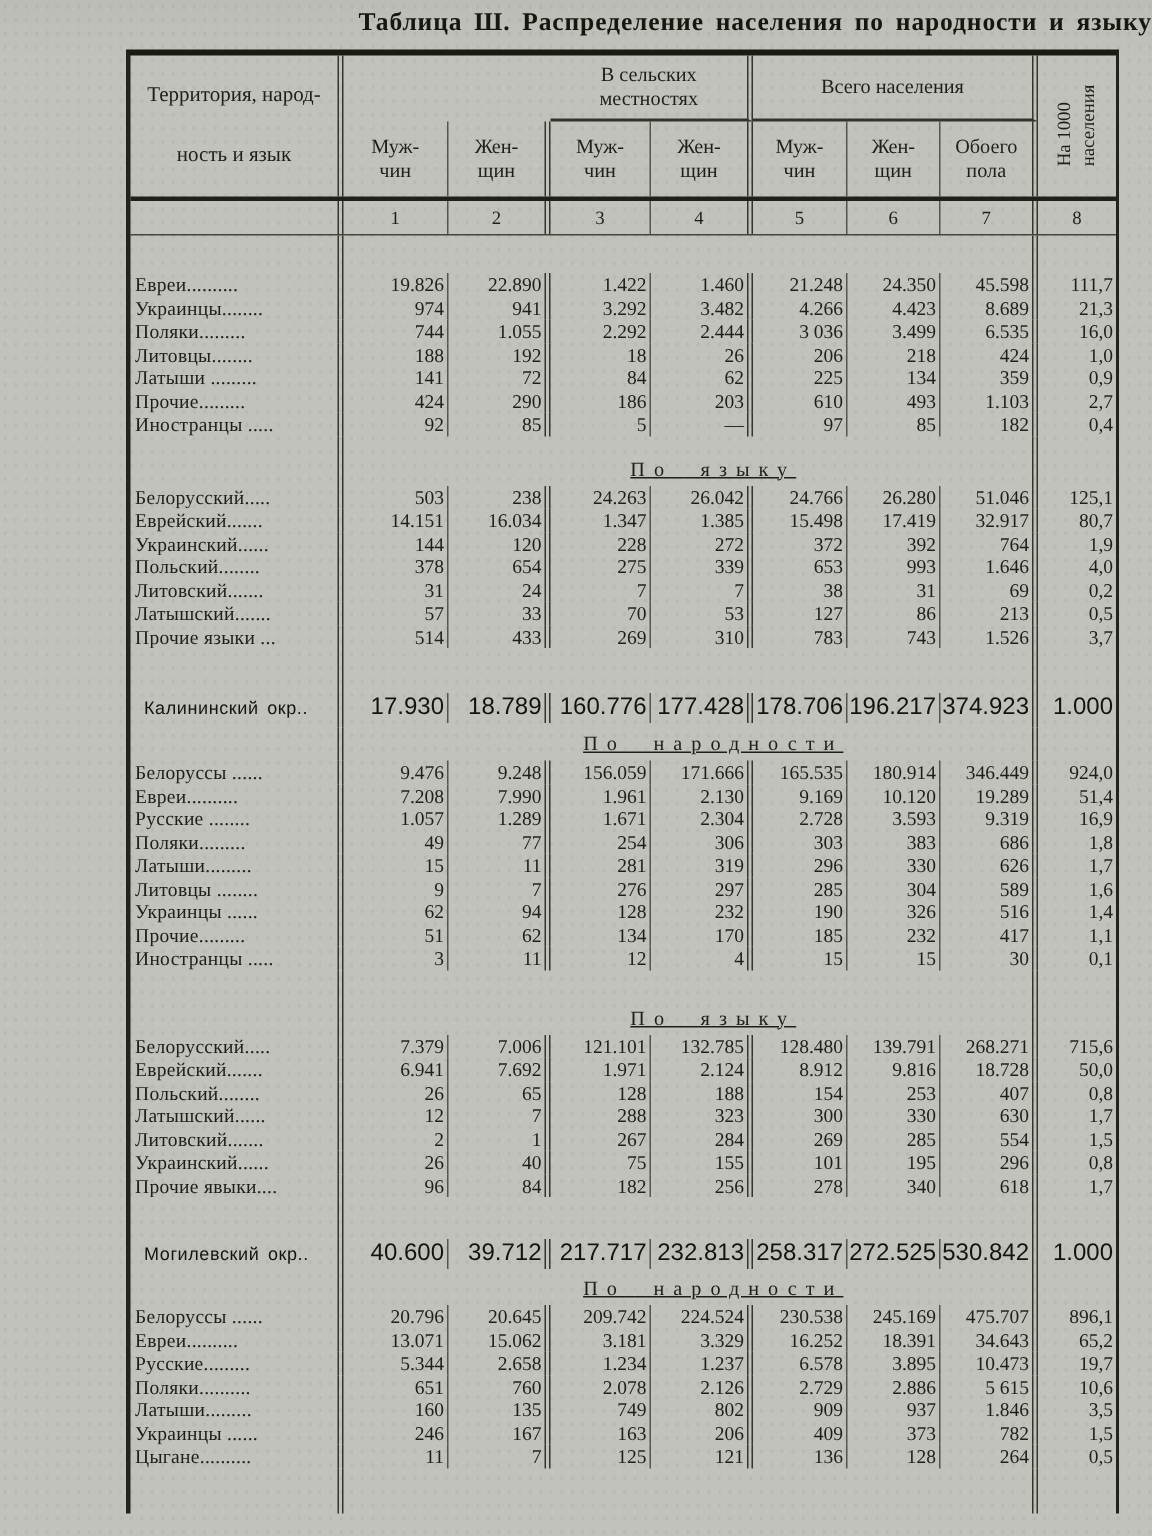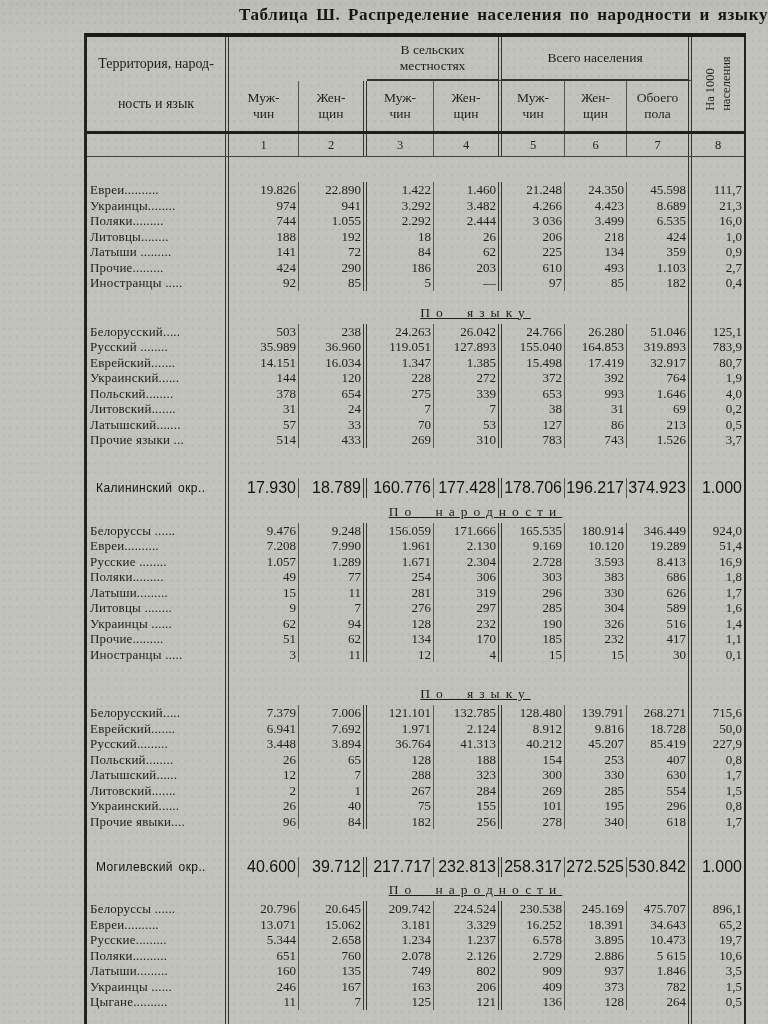--- a/index.html
+++ b/index.html
@@ -220,31 +220,20 @@
           <div class="cell num bs">503</div>
           <div class="cell num bd">238</div>
           <div class="cell num bs">24.263</div>
           <div class="cell num bd">26.042</div>
           <div class="cell num bs">24.766</div>
           <div class="cell num bs">26.280</div>
           <div class="cell num bd">51.046</div>
           <div class="cell num ">125,1</div>
         </div>
         <div class="trow">
-          <div class="cell lbl bd">Русский ........</div>
-          <div class="cell num bs">35.989</div>
-          <div class="cell num bd">36.960</div>
-          <div class="cell num bs">119.051</div>
-          <div class="cell num bd">127.893</div>
-          <div class="cell num bs">155.040</div>
-          <div class="cell num bs">164.853</div>
-          <div class="cell num bd">319.893</div>
-          <div class="cell num ">783,9</div>
-        </div>
-        <div class="trow">
           <div class="cell lbl bd">Еврейский.......</div>
           <div class="cell num bs">14.151</div>
           <div class="cell num bd">16.034</div>
           <div class="cell num bs">1.347</div>
           <div class="cell num bd">1.385</div>
           <div class="cell num bs">15.498</div>
           <div class="cell num bs">17.419</div>
           <div class="cell num bd">32.917</div>
           <div class="cell num ">80,7</div>
         </div>
@@ -352,21 +341,21 @@
           <div class="cell num ">51,4</div>
         </div>
         <div class="trow">
           <div class="cell lbl bd">Русские ........</div>
           <div class="cell num bs">1.057</div>
           <div class="cell num bd">1.289</div>
           <div class="cell num bs">1.671</div>
           <div class="cell num bd">2.304</div>
           <div class="cell num bs">2.728</div>
           <div class="cell num bs">3.593</div>
-          <div class="cell num bd">8.413</div>
+          <div class="cell num bd">9.319</div>
           <div class="cell num ">16,9</div>
         </div>
         <div class="trow">
           <div class="cell lbl bd">Поляки.........</div>
           <div class="cell num bs">49</div>
           <div class="cell num bd">77</div>
           <div class="cell num bs">254</div>
           <div class="cell num bd">306</div>
           <div class="cell num bs">303</div>
           <div class="cell num bs">383</div>
@@ -452,31 +441,20 @@
         <div class="trow">
           <div class="cell lbl bd">Еврейский.......</div>
           <div class="cell num bs">6.941</div>
           <div class="cell num bd">7.692</div>
           <div class="cell num bs">1.971</div>
           <div class="cell num bd">2.124</div>
           <div class="cell num bs">8.912</div>
           <div class="cell num bs">9.816</div>
           <div class="cell num bd">18.728</div>
           <div class="cell num ">50,0</div>
-        </div>
-        <div class="trow">
-          <div class="cell lbl bd">Русский.........</div>
-          <div class="cell num bs">3.448</div>
-          <div class="cell num bd">3.894</div>
-          <div class="cell num bs">36.764</div>
-          <div class="cell num bd">41.313</div>
-          <div class="cell num bs">40.212</div>
-          <div class="cell num bs">45.207</div>
-          <div class="cell num bd">85.419</div>
-          <div class="cell num ">227,9</div>
         </div>
         <div class="trow">
           <div class="cell lbl bd">Польский........</div>
           <div class="cell num bs">26</div>
           <div class="cell num bd">65</div>
           <div class="cell num bs">128</div>
           <div class="cell num bd">188</div>
           <div class="cell num bs">154</div>
           <div class="cell num bs">253</div>
           <div class="cell num bd">407</div>

